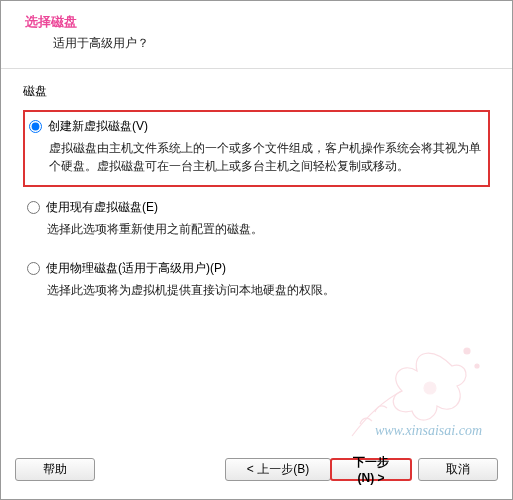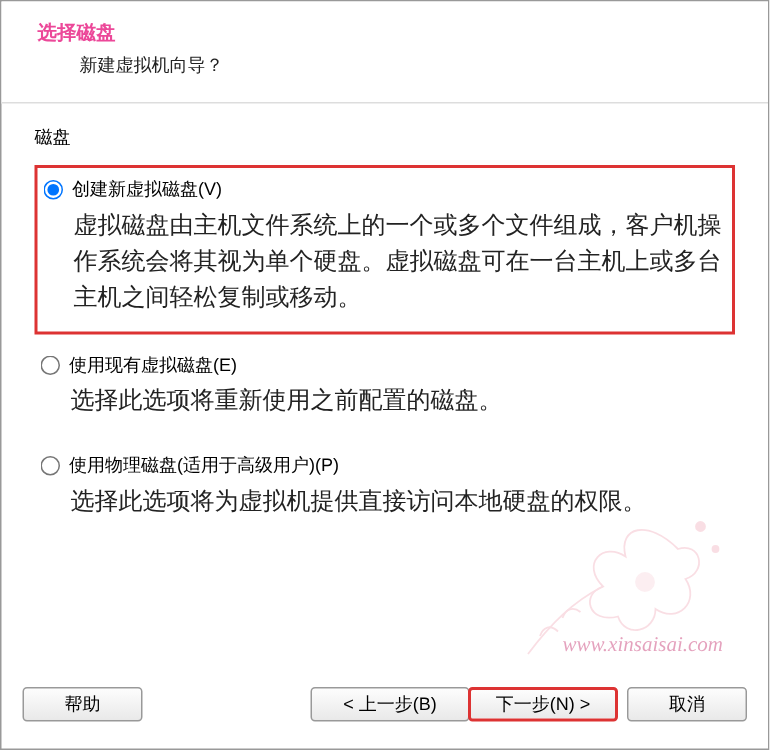--- a/index.html
+++ b/index.html
@@ -13,40 +13,40 @@
 .header-title { font-size: 13px; font-weight: bold; color: #ec4899; margin-bottom: 4px; }
 .header-subtitle { font-size: 12px; color: #222; margin-left: 28px; }
 .content { padding: 14px 22px 0 22px; }
 .section-label { font-size: 12px; color: #000; margin-bottom: 8px; }
 .option-group { padding: 2px 0 4px 0; }
 .option { padding: 6px 4px 10px 4px; margin-bottom: 6px; }
 .option.highlighted { border: 2px solid #d33; }
 .option-row { display: flex; align-items: flex-start; gap: 6px; }
 .radio { margin-top: 2px; flex-shrink: 0; }
 .option-label { font-size: 12px; color: #000; }
-.option-desc { font-size: 16px; color: #222; margin-left: 20px; margin-top: 4px; line-height: 1.5; }
+.option-desc { font-size: 12px; color: #222; margin-left: 20px; margin-top: 4px; line-height: 1.5; }
 .footer { position: absolute; bottom: 10px; left: 0; right: 0; padding: 8px 14px; display: flex; align-items: flex-end; }
 .btn { height: 23px; padding: 0 14px; font-size: 12px; background: linear-gradient(#fdfdfd, #e9e9e9); border: 1px solid #999; border-radius: 3px; cursor: pointer; display: inline-flex; align-items: center; justify-content: center; }
 .btn-help { margin-right: auto; width: 80px; }
 .btn-back { width: 106px; }
-.btn-next { width: 100px; border: 2px solid #d33; margin-left: -1px; }
+.btn-next { width: 82px; border: 2px solid #d33; margin-left: -1px; font-weight: bold; }
 .btn-cancel { width: 80px; margin-left: 6px; }
 .watermark { position: absolute; bottom: 50px; right: 20px; opacity: 0.4; pointer-events: none; }
 .watermark svg { width: 160px; height: 120px; }
-.watermark-text { position: absolute; bottom: 10px; right: 10px; font-family: cursive; font-size: 14px; color: #be185d; font-style: italic; }
+.watermark-text { position: absolute; bottom: 10px; right: 10px; font-family: cursive; font-size: 14px; color: #0369a1; font-style: italic; }
 </style>
 </head>
 <body>
 
 <div class="window">
 
 
   <div class="header">
     <div class="header-title">选择磁盘</div>
-    <div class="header-subtitle">新建虚拟机向导？</div>
+    <div class="header-subtitle">适用于高级用户？</div>
   </div>
 
   <div class="content">
     <div class="section-label">磁盘</div>
 
     <div class="option-group">
 
       <div class="option highlighted">
         <div class="option-row">
           <input type="radio" class="radio" name="disk" checked="" style="">

